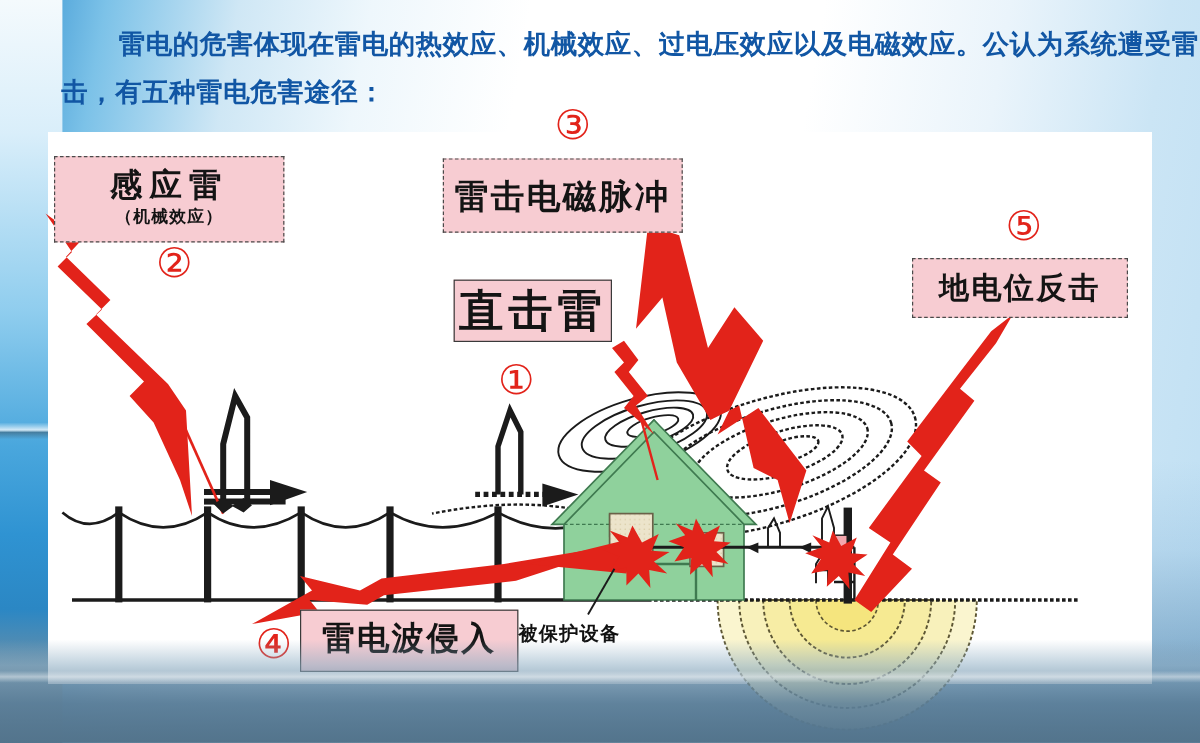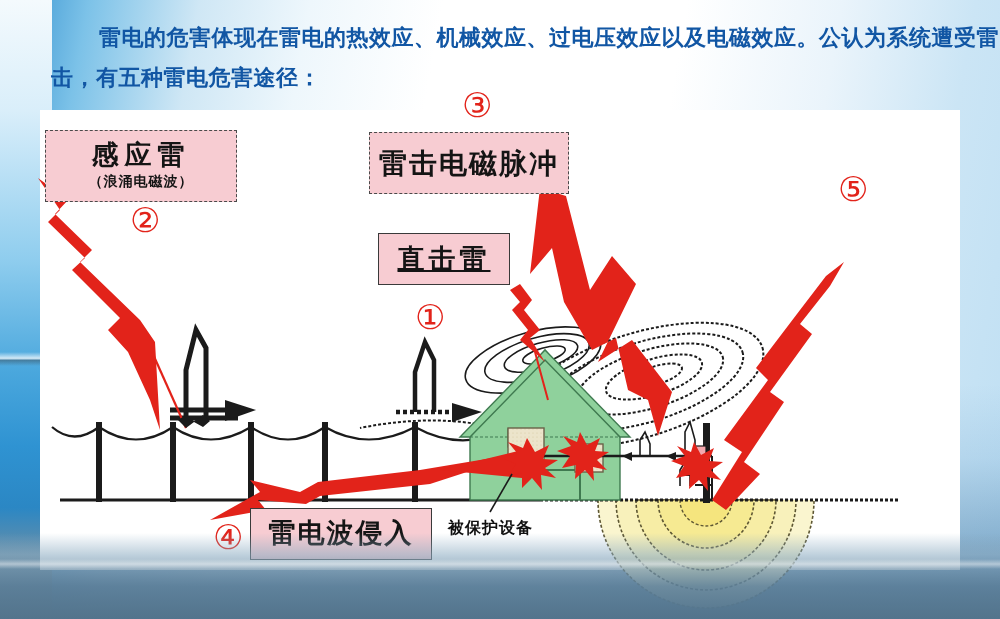--- a/index.html
+++ b/index.html
@@ -58,42 +58,42 @@
   .lbl-dashed{border:1px dashed #4a4a4a;}
 
   #lbl-ganying{left:45px;top:130px;width:192px;height:72px;padding-top:8px;}
   #lbl-ganying .main{font-size:27px;line-height:32px;}
   #lbl-ganying .sub{font-size:14px;line-height:20px;}
 
   #lbl-emp{left:369px;top:132px;width:200px;height:62px;padding-top:12px;}
   #lbl-emp .main{font-size:28px;line-height:38px;letter-spacing:2px;}
 
   #lbl-zhiji{left:378px;top:233px;width:132px;height:52px;padding-top:7px;}
-  #lbl-zhiji .main{font-size:27px;line-height:36px;letter-spacing:4px;text-decoration:underline;}
+  #lbl-zhiji .main{font-size:37px;line-height:36px;letter-spacing:4px;}
 
   #lbl-diwei{left:760px;top:215px;width:180px;height:50px;padding-top:6px;}
   #lbl-diwei .main{font-size:25px;line-height:36px;letter-spacing:2px;}
 
   #lbl-qinru{left:250px;top:508px;width:182px;height:52px;padding-top:6px;}
   #lbl-qinru .main{font-size:27px;line-height:36px;letter-spacing:2px;}
 
   
   .num{
     position:absolute;color:#e2231a;font-size:34px;line-height:34px;
     font-family:"DejaVu Sans","Liberation Sans",sans-serif;font-weight:normal;
   }
   #num1{left:415px;top:300px;}
   #num2{left:130px;top:203px;}
   #num3{left:462px;top:88px;}
   #num4{left:213px;top:520px;}
   #num5{left:838px;top:172px;}
 
   
   .caption{
-    position:absolute;left:448px;top:518px;font-size:16px;color:#111;font-weight:bold;
+    position:absolute;left:432px;top:518px;font-size:16px;color:#111;font-weight:bold;
     font-family:Liberation Serif, serif;letter-spacing:1px;
   }
 
   svg.art{position:absolute;left:0;top:0;width:1000px;height:619px;pointer-events:none;}
 </style>
 </head>
 <body>
 
 <div id="slide">
 
@@ -222,31 +222,34 @@
       <polygon points="527,438 535,452 549,445 543,459 558,460 545,468 556,478 541,475 542,490 532,478 522,488 522,473 508,476 516,464 502,458 517,453 508,442 523,448"></polygon>
       <polygon points="580,432 587,445 600,438 595,451 609,452 597,460 607,470 593,467 594,481 585,470 575,479 576,465 562,468 570,456 557,451 571,446 563,436 577,442"></polygon>
       <polygon points="694,442 701,455 714,448 709,461 723,462 711,470 721,480 707,477 708,491 699,480 689,489 690,475 676,478 684,466 671,461 685,456 677,446 691,452"></polygon>
     </g>
 
     <line x1="512" y1="474" x2="490" y2="512" stroke="#1b1b1b" stroke-width="1.6"></line>
   </svg>
 
   <div class="lbl lbl-dashed" id="lbl-ganying">
     <span class="main">感应雷</span>
-    <span class="sub">（浪涌电磁波）</span>
+    <span class="sub">（机械效应）</span>
   </div>
 
   <div class="lbl lbl-dashed" id="lbl-emp">
     <span class="main">雷击电磁脉冲</span>
   </div>
 
   <div class="lbl" id="lbl-zhiji">
     <span class="main">直击雷</span>
   </div>
 
+  <div class="lbl lbl-dashed" id="lbl-diwei">
+    <span class="main">地电位反击</span>
+  </div>
 
   <div class="lbl" id="lbl-qinru">
     <span class="main">雷电波侵入</span>
   </div>
 
   <div class="num" id="num1">①</div>
   <div class="num" id="num2">②</div>
   <div class="num" id="num3">③</div>
   <div class="num" id="num4">④</div>
   <div class="num" id="num5">⑤</div>

